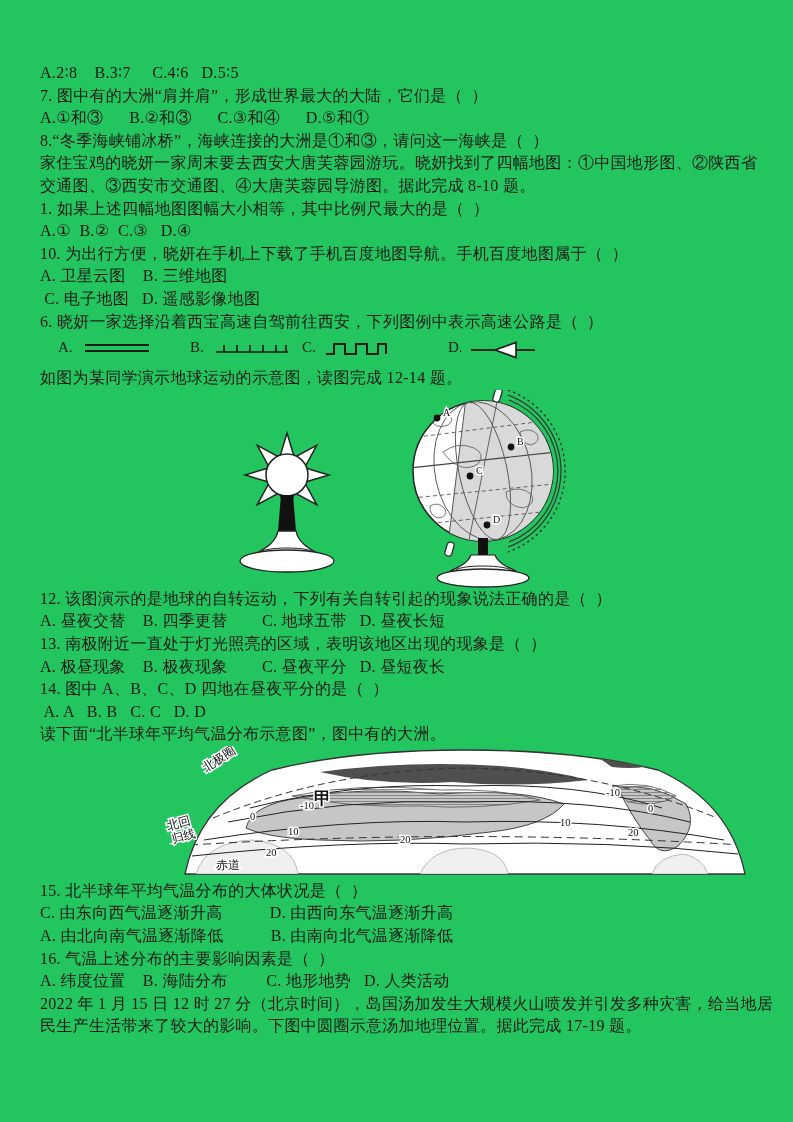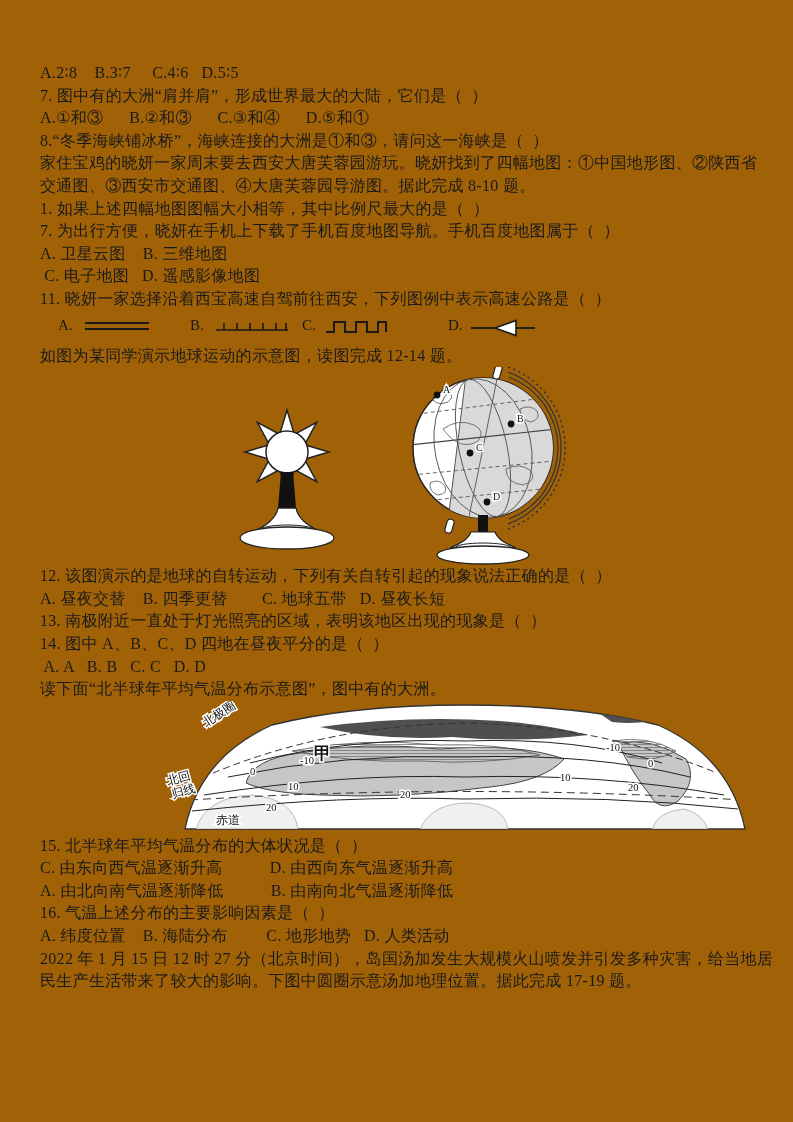--- a/index.html
+++ b/index.html
@@ -1,17 +1,17 @@
 <!DOCTYPE html>
 <html><head>
 <meta charset="utf-8">
 <style>
   html,body { margin:0; padding:0; background:#ffffff; }
   .page {
-    position:relative; width:793px; height:1122px; background:#a16207;
+    position:relative; width:793px; height:1122px; background:#22c55e;
     font-family:"Liberation Serif","DejaVu Serif",serif; color:#1a1a1a; overflow:hidden;
   }
   .content { position:absolute; left:40px; top:62px; width:720px; }
   .line {
     font-size:16px; line-height:22.6px; height:22.6px;
     white-space:pre; letter-spacing:0.3px;
   }
   .legend-row { position:relative; height:34px; }
   .legend-label { position:absolute; top:6px; font-size:15px; }
   .legend-sym { position:absolute; top:8px; }
@@ -26,24 +26,25 @@
 <div class="page">
   <div class="content">
 
     <div class="line">A.2∶8    B.3∶7     C.4∶6   D.5∶5</div>
     <div class="line">7. 图中有的大洲“肩并肩”，形成世界最大的大陆，它们是（  ）</div>
     <div class="line">A.①和③      B.②和③      C.③和④      D.⑤和①</div>
     <div class="line">8.“冬季海峡铺冰桥”，海峡连接的大洲是①和③，请问这一海峡是（  ）</div>
     <div class="line">家住宝鸡的晓妍一家周末要去西安大唐芙蓉园游玩。晓妍找到了四幅地图：①中国地形图、②陕西省</div>
     <div class="line">交通图、③西安市交通图、④大唐芙蓉园导游图。据此完成 8-10 题。</div>
     <div class="line">1. 如果上述四幅地图图幅大小相等，其中比例尺最大的是（  ）</div>
-    <div class="line">7. 为出行方便，晓妍在手机上下载了手机百度地图导航。手机百度地图属于（  ）</div>
+    <div class="line">A.①  B.②  C.③   D.④</div>
+    <div class="line">10. 为出行方便，晓妍在手机上下载了手机百度地图导航。手机百度地图属于（  ）</div>
     <div class="line">A. 卫星云图    B. 三维地图</div>
     <div class="line"> C. 电子地图   D. 遥感影像地图</div>
-    <div class="line">11. 晓妍一家选择沿着西宝高速自驾前往西安，下列图例中表示高速公路是（  ）</div>
+    <div class="line">6. 晓妍一家选择沿着西宝高速自驾前往西安，下列图例中表示高速公路是（  ）</div>
 
     <div class="legend-row">
       <span class="legend-label" style="left:18px">A.</span>
       <span class="legend-sym" style="left:42px">
         <svg width="70" height="14" viewBox="0 0 70 14">
           <line x1="3" y1="4" x2="67" y2="4" stroke="#1a1a1a" stroke-width="2.2"></line>
           <line x1="3" y1="10" x2="67" y2="10" stroke="#1a1a1a" stroke-width="2.2"></line>
         </svg>
       </span>
       <span class="legend-label" style="left:150px">B.</span>
@@ -135,20 +136,21 @@
           <path d="M471,165 C468,173 459,177 450,181 L516,181 C507,177 498,173 495,165 Z" fill="#ffffff" stroke="#222222" stroke-width="1.2"></path>
           <ellipse cx="483" cy="181" rx="28" ry="5" fill="#ffffff" stroke="#222222" stroke-width="1"></ellipse>
           <ellipse cx="483" cy="188" rx="46" ry="9" fill="#ffffff" stroke="#222222" stroke-width="1.3"></ellipse>
         </g>
       </svg>
     </div>
 
     <div class="line">12. 该图演示的是地球的自转运动，下列有关自转引起的现象说法正确的是（  ）</div>
     <div class="line">A. 昼夜交替    B. 四季更替        C. 地球五带   D. 昼夜长短</div>
     <div class="line">13. 南极附近一直处于灯光照亮的区域，表明该地区出现的现象是（  ）</div>
+    <div class="line">A. 极昼现象    B. 极夜现象        C. 昼夜平分   D. 昼短夜长</div>
     <div class="line">14. 图中 A、B、C、D 四地在昼夜平分的是（  ）</div>
     <div class="line"> A. A   B. B   C. C   D. D</div>
     <div class="line">读下面“北半球年平均气温分布示意图”，图中有的大洲。</div>
 
     <div class="fig-map">
       <svg width="793" height="134" viewBox="0 0 793 134">
         <defs>
           <pattern id="hatchH" width="4" height="3" patternUnits="userSpaceOnUse">
             <path d="M0,1.5 H4" stroke="#777777" stroke-width="0.8"></path>
           </pattern>

